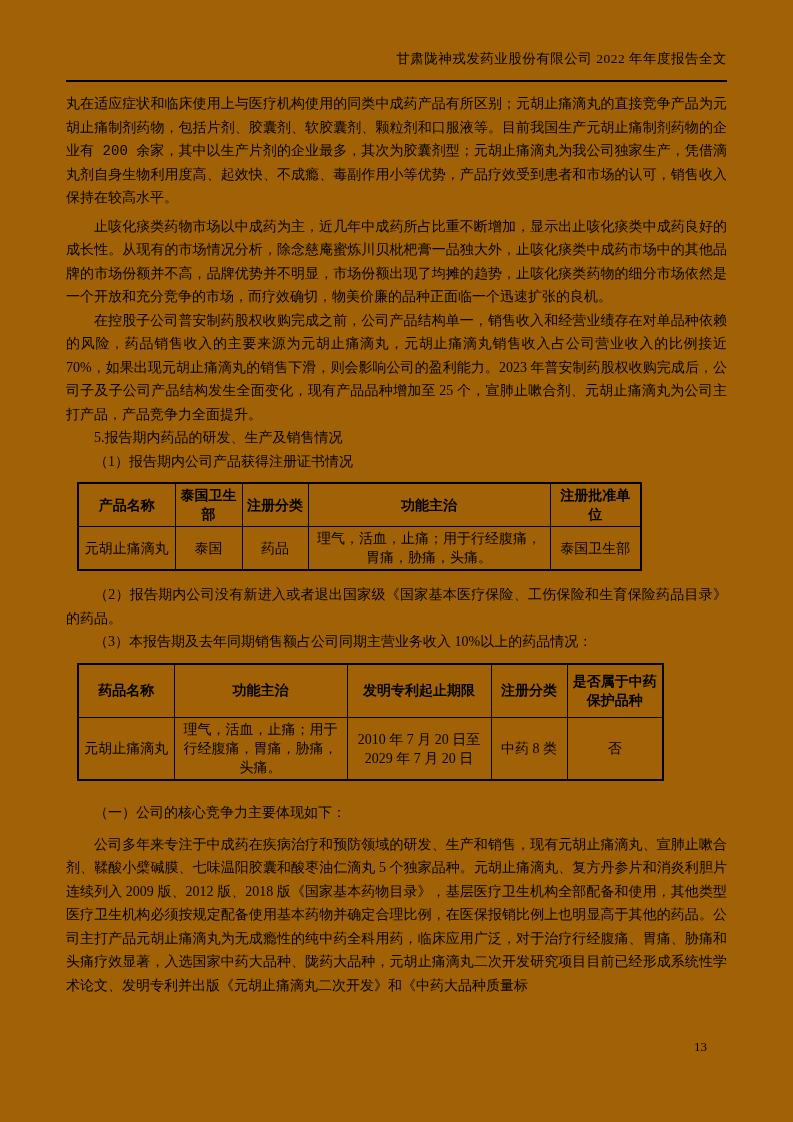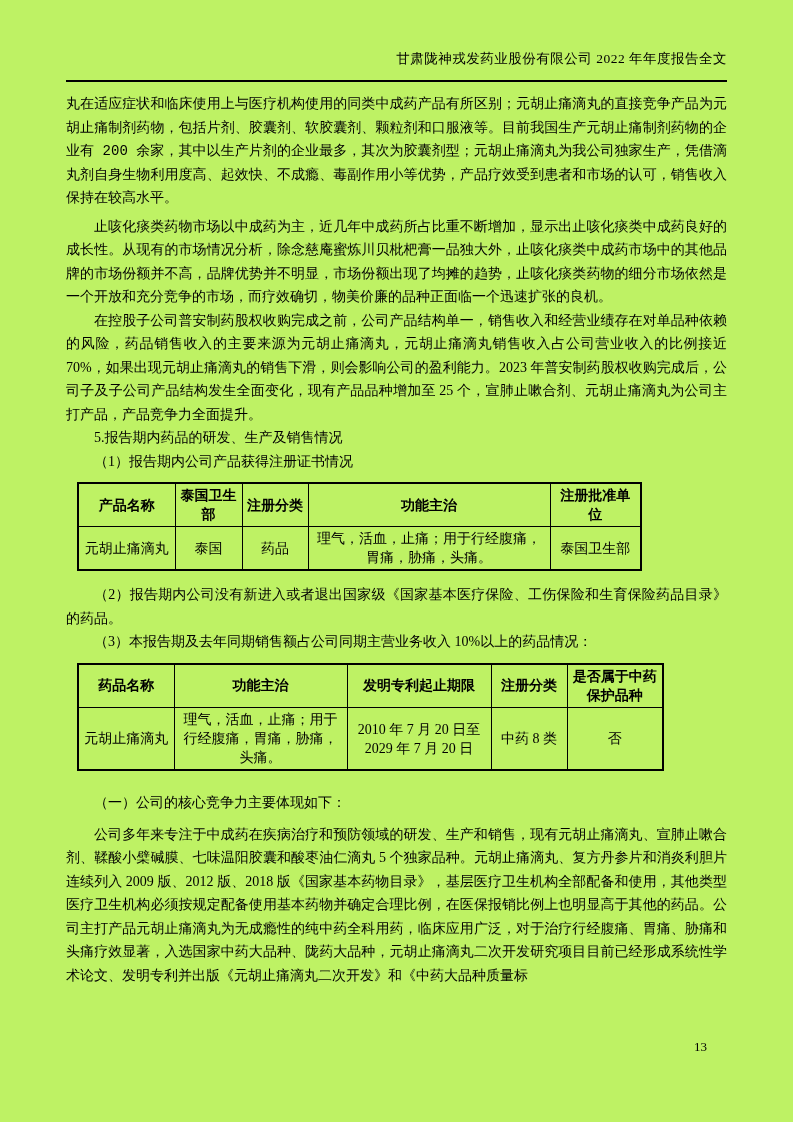--- a/index.html
+++ b/index.html
@@ -1,21 +1,21 @@
 <!DOCTYPE html>
 <html><head>
 <meta charset="utf-8">
 <style>
   html, body { margin: 0; padding: 0; background: #ffffff; }
   .page {
     position: relative;
     width: 793px;
     height: 1122px;
     margin: 0 auto;
-    background: #bef264;
+    background: #a16207;
     color: #000000;
     font-family: "Liberation Serif", "DejaVu Serif", serif;
     font-size: 14px;
     line-height: 23.5px;
     box-sizing: border-box;
     padding: 50px 66px 8px 66px;
     overflow: hidden;
   }
   .header-text {
     text-align: right;
@@ -52,21 +52,21 @@
     vertical-align: middle;
     padding: 2px 4px;
     font-size: 14px;
     line-height: 19px;
     box-sizing: border-box;
     overflow: hidden;
   }
   .tbl th { font-weight: bold; }
   .tbl1 thead tr { height: 35px; }
   .tbl1 tbody tr { height: 36px; }
-  .tbl2 thead tr { height: 44px; }
+  .tbl2 thead tr { height: 54px; }
   .tbl2 tbody tr { height: 52px; }
   h2.section-heading {
     font-family: "Liberation Sans", "DejaVu Sans", sans-serif;
     font-weight: bold;
     font-size: 16px;
     line-height: 24px;
     margin: 18px 0 0 0;
   }
   .page-number {
     position: absolute;

